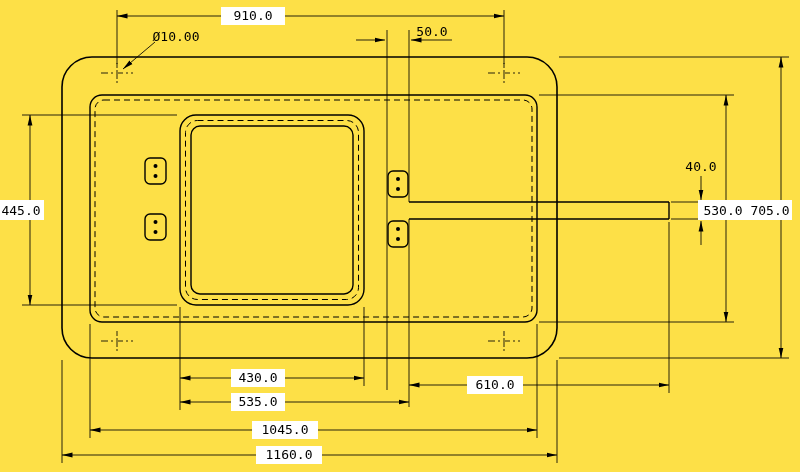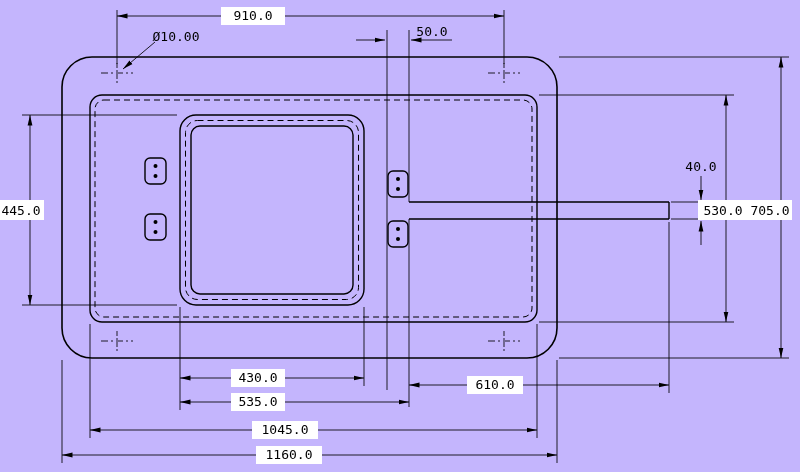--- a/index.html
+++ b/index.html
@@ -1,16 +1,16 @@
 <!DOCTYPE html>
 <html><head>
 <meta charset="utf-8">
 <style>
   html,body{margin:0;padding:0;background:#ffffff;}
-  .canvas{width:800px;height:472px;background:#c4b5fd;position:relative;overflow:hidden;}
+  .canvas{width:800px;height:472px;background:#fde047;position:relative;overflow:hidden;}
   svg{display:block;}
   svg text{
     font-family:"DejaVu Sans Mono","Liberation Mono",monospace;
     font-size:13px;
     fill:#000;
     text-anchor:middle;
   }
   .ol{stroke:#000;fill:none;stroke-width:1.6;}   
   .ml{stroke:#000;fill:none;stroke-width:1.4;}   
   .dl{stroke:#000;fill:none;stroke-width:1;stroke-dasharray:6 4;} 

